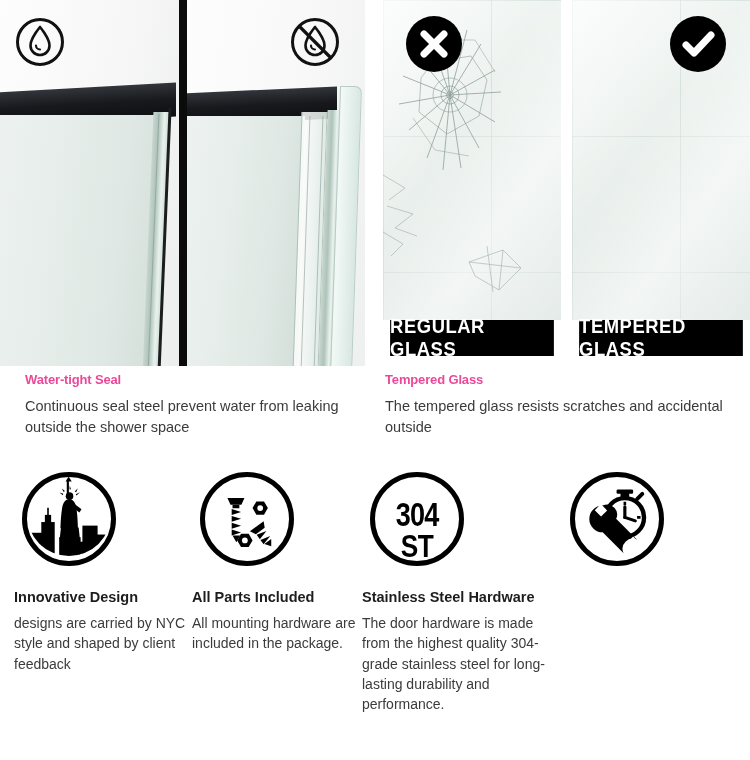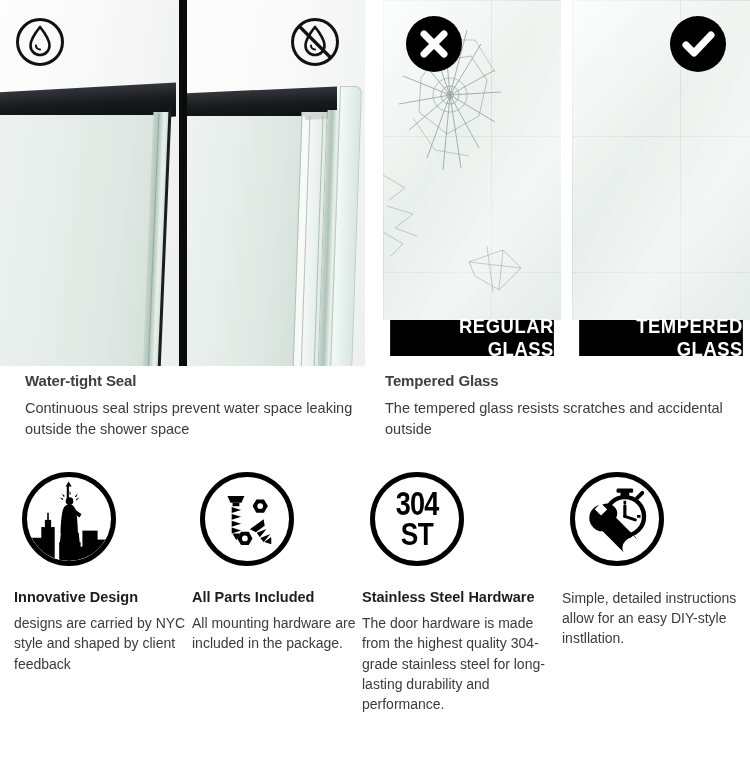--- a/index.html
+++ b/index.html
@@ -48,21 +48,21 @@
     border-right: 1px solid rgba(160,182,173,.8);
   }
   .seal-lip {
     position: absolute;
     background: linear-gradient(90deg,rgba(243,249,247,.95),rgba(214,230,224,.95));
     border-radius: 0 7px 7px 0;
     border: 1px solid rgba(178,198,190,.85);
   }
 
   
-  .glass-compare { position: absolute; left: 383px; top: 0; width: 367px; height: 366px; text-align: right; }
+  .glass-compare { position: absolute; left: 383px; top: 0; width: 367px; height: 366px; }
   .gc-col { position: absolute; top: 0; width: 178px; height: 366px; overflow: hidden; }
   .gc-col.regular  { left: 0; }
   .gc-col.tempered { left: 189px; }
   .tile-wall {
     position: absolute; left: 0; top: 0; width: 100%; height: 320px;
     background:
       linear-gradient(90deg, rgba(198,212,206,.55) 0 1px, transparent 1px 100%) 0 0/108px 100%,
       linear-gradient(180deg, rgba(198,212,206,.5) 0 1px, transparent 1px 100%) 0 0/100% 136px,
       linear-gradient(160deg,#f2f6f4 0%,#eaf0ed 45%,#e4ebe8 100%);
   }
@@ -93,37 +93,37 @@
   .drop-icon { position: absolute; top: 16px; width: 52px; height: 52px; z-index: 5; }
   .drop-icon.ok { left: 14px; }
   .drop-icon.no { left: 289px; }
 
   
   .mid-text { position: absolute; left: 0; top: 372px; width: 750px; height: 96px; }
   .mid-col { position: absolute; top: 0; width: 360px; }
   .mid-col.one { left: 25px; }
   .mid-col.two { left: 385px; }
   .feature-title {
-    font-size: 15px; font-weight: 700; color: #404040; letter-spacing: -.15px;
+    font-size: 13px; font-weight: 700; color: #ec4899; letter-spacing: -.15px;
     margin-bottom: 9px;
   }
   .feature-body { font-size: 14.5px; line-height: 1.42; color: #3b3b3d; }
 
   
   .bottom { position: absolute; left: 0; top: 472px; width: 750px; height: 288px; }
   .b-col { position: absolute; top: 0; width: 180px; }
   .b-col.c0 { left: 14px;  width: 176px; }
   .b-col.c1 { left: 192px; width: 168px; }
   .b-col.c2 { left: 362px; width: 196px; }
   .b-col.c3 { left: 562px; width: 180px; }
 
   .circ-icon {
     width: 94px; height: 94px; border-radius: 50%;
     border: 5px solid #000; background: #fff;
-    display: flex; align-items: center; justify-content: center;
+    display: flex; align-items: flex-end; justify-content: center;
     margin: 0 0 22px 8px; overflow: hidden; position: relative;
   }
   .b-title {
     font-size: 14.5px; font-weight: 700; color: #1d1d1f; line-height: 1.26;
     margin-bottom: 7px;
   }
   .b-body { font-size: 14px; line-height: 1.44; color: #3b3b3d; }
 
   .st-text {
     font-family: "Liberation Sans Narrow","Liberation Sans", sans-serif;
@@ -238,21 +238,21 @@
         </div>
 
         <div class="caption-bar">TEMPERED GLASS</div>
       </div>
     </div>
   </div>
 
   <div class="mid-text">
     <div class="mid-col one">
       <div class="feature-title">Water-tight Seal</div>
-      <div class="feature-body">Continuous seal strips prevent water space leaking outside the shower space</div>
+      <div class="feature-body">Continuous seal steel prevent water from leaking outside the shower space</div>
     </div>
     <div class="mid-col two">
       <div class="feature-title">Tempered Glass</div>
       <div class="feature-body">The tempered glass resists scratches and accidental outside</div>
     </div>
   </div>
 
   <div class="bottom">
 
     <div class="b-col c0">
@@ -357,16 +357,15 @@
 
             <g stroke="none">
               <path d="M30.5 30.5 a11.5 11.5 0 0 1 15.5 15.2 l24 24 a11.5 11.5 0 0 0 -15.4 15.4
                        l-24 -24 A11.5 11.5 0 0 1 30.5 30.5 Z"></path>
             </g>
             <path d="M28.5 28.8 l7.2 7.2 l-7 7 l-7.2 -7.2 z" fill="#fff" stroke="none"></path>
             <path d="M65.5 65.8 l7.2 7.2 l-7 7 l-7.2 -7.2 z" fill="#fff" stroke="none"></path>
           </g>
         </svg>
       </div>
-      <div class="b-body">Simple, detailed instructions allow for an easy DIY-style instllation.</div>
     </div>
   </div>
 </div>
 
 </body></html>

